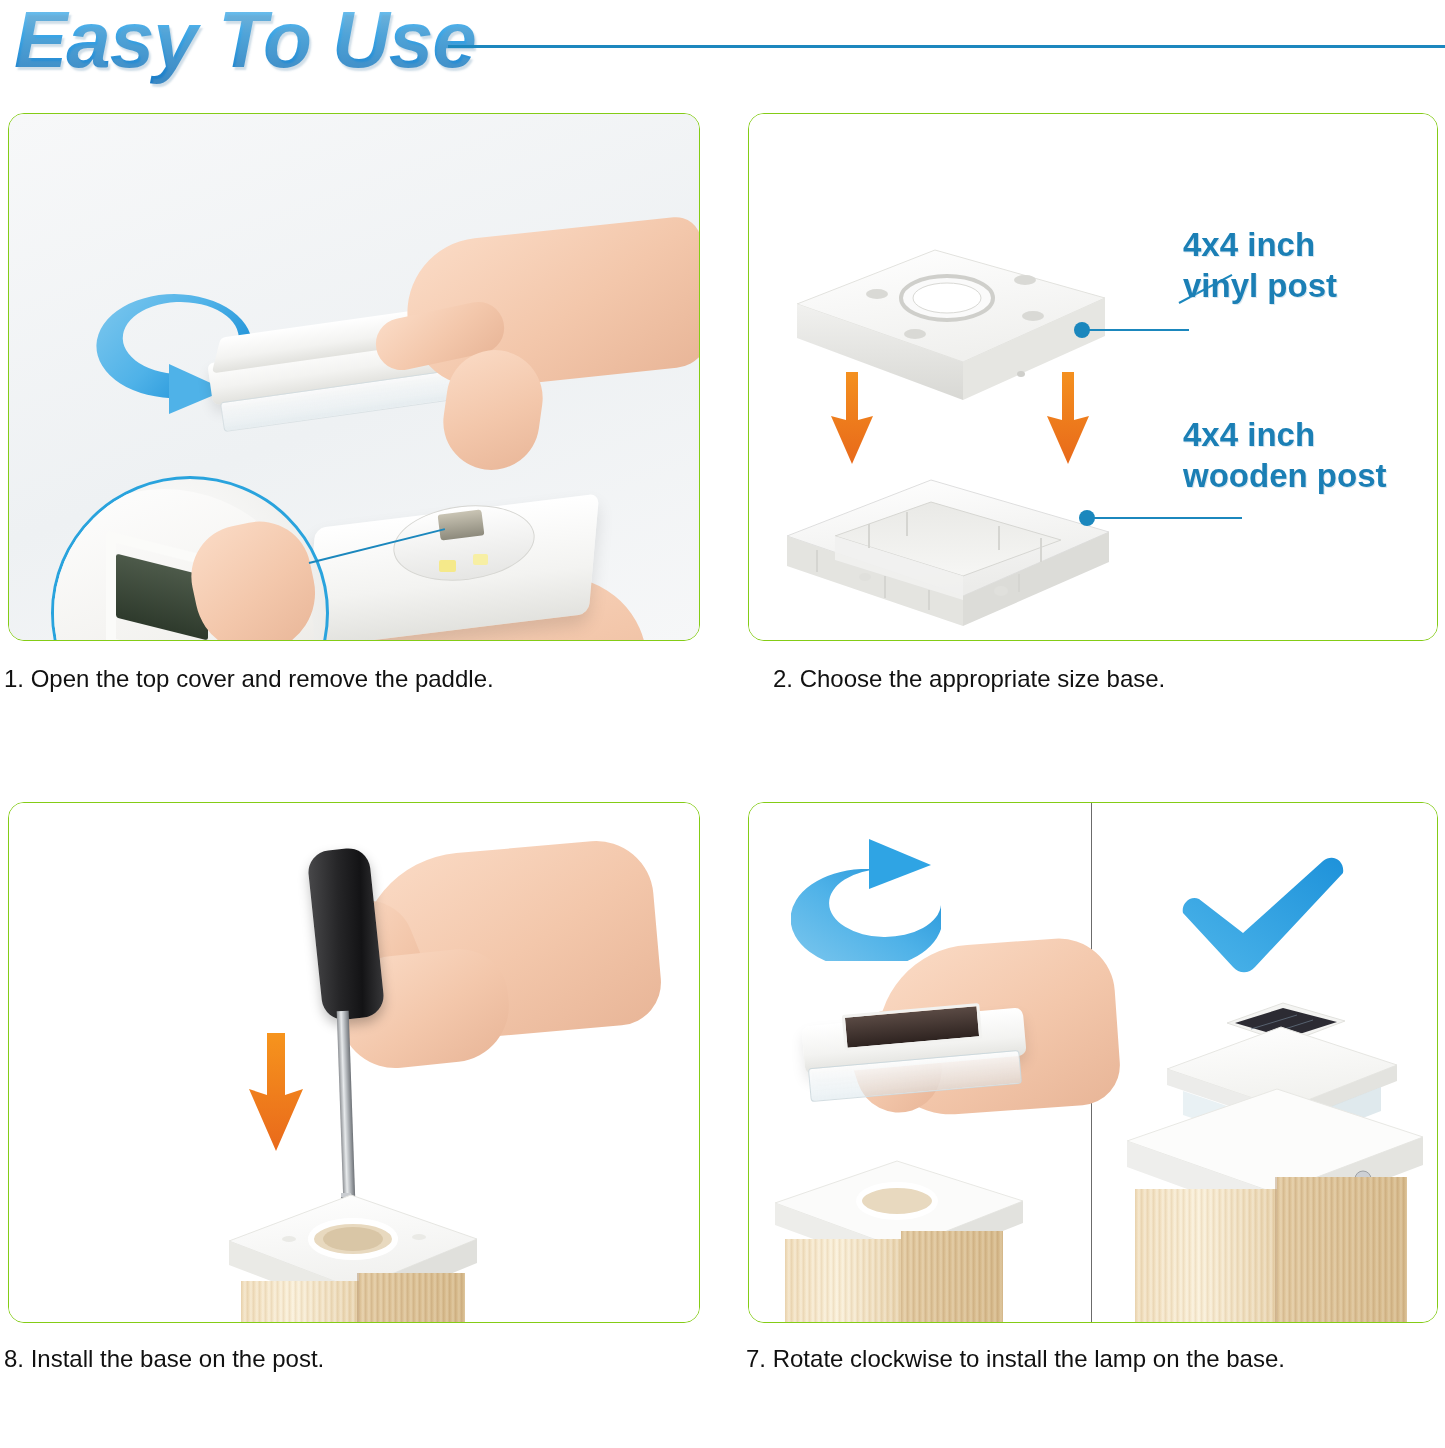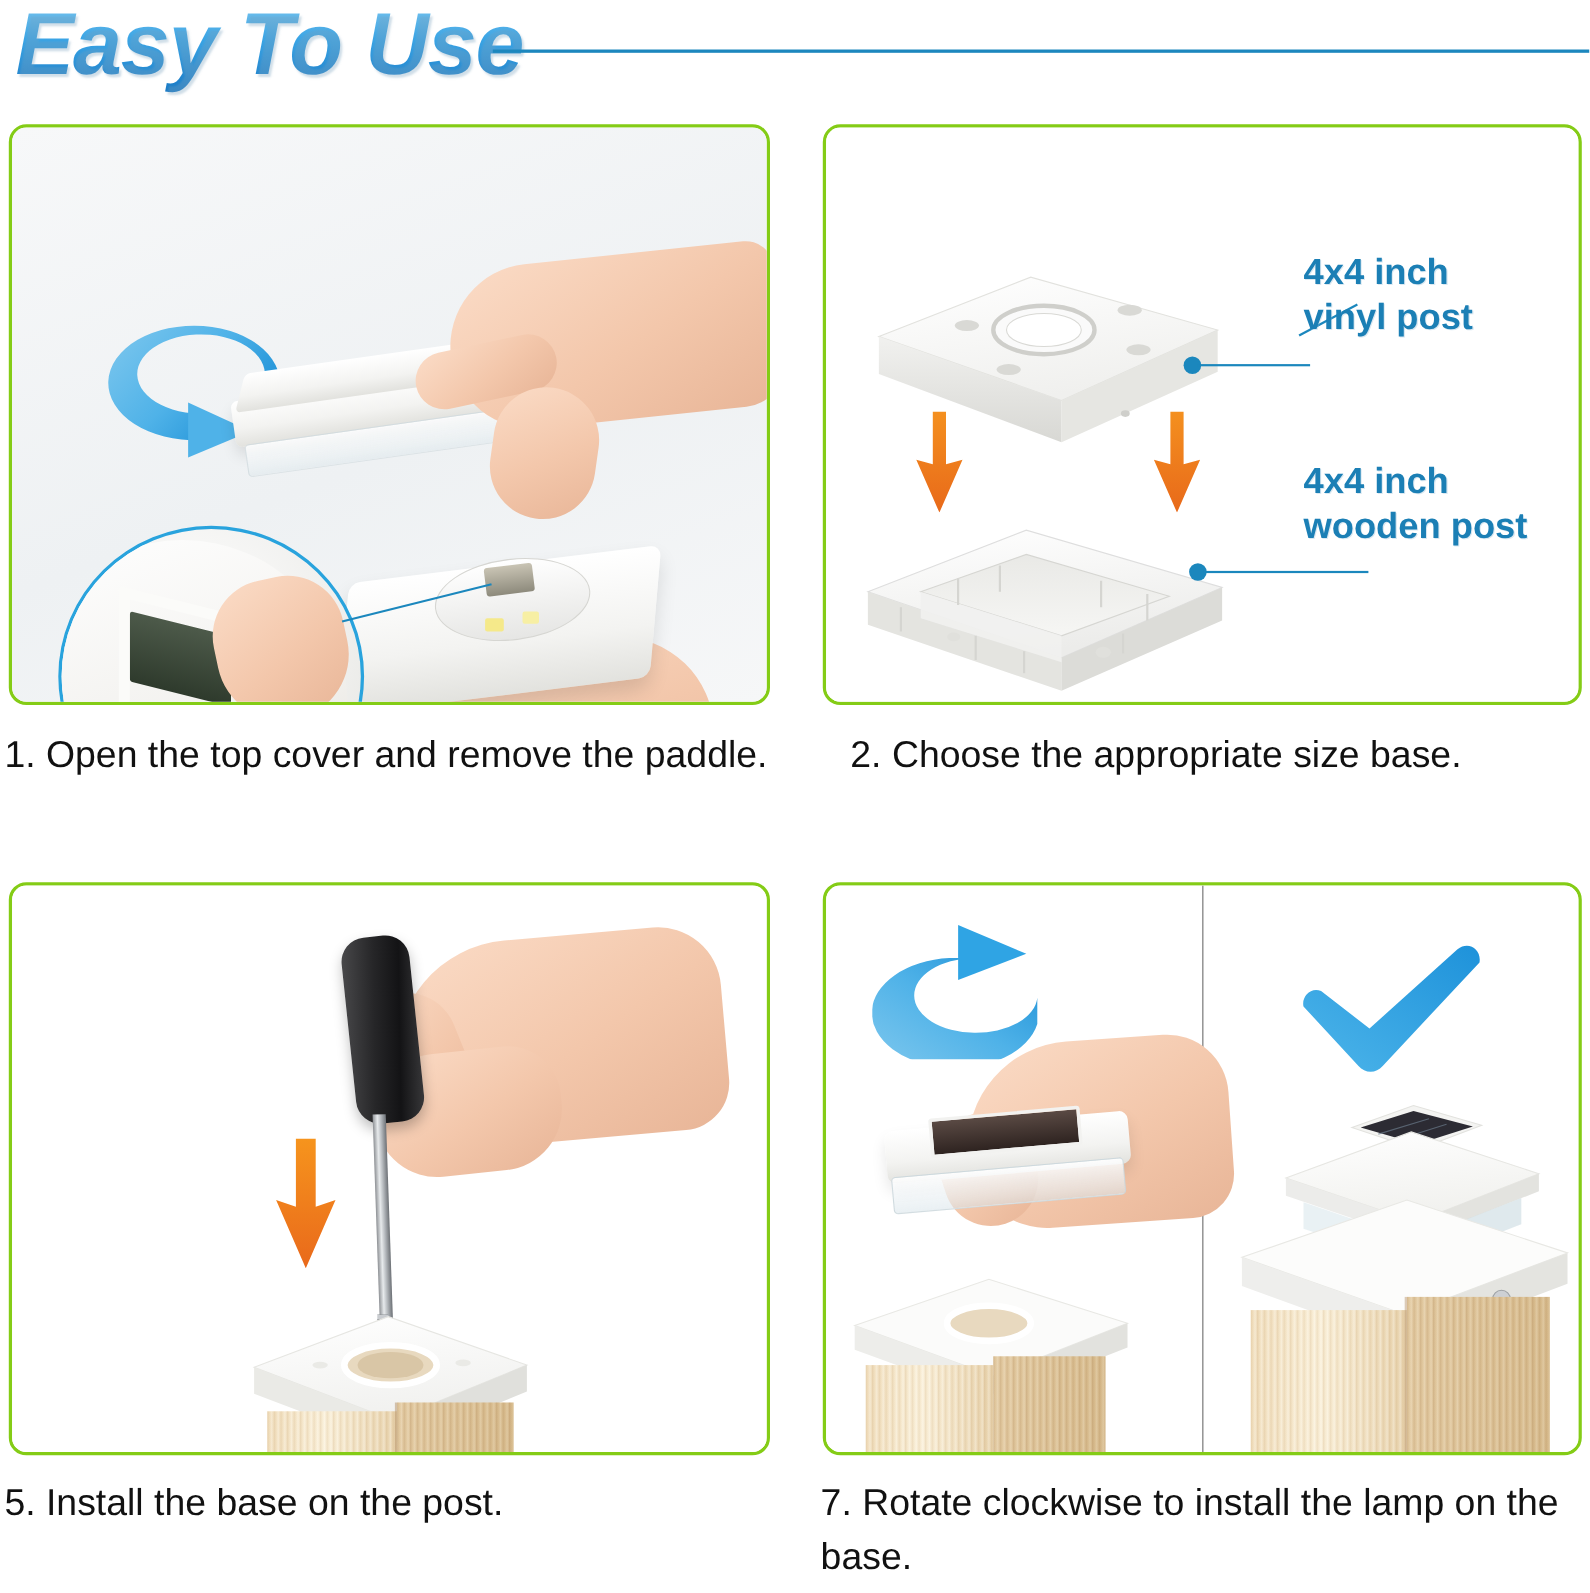--- a/index.html
+++ b/index.html
@@ -28,34 +28,34 @@
     white-space:nowrap;
   }
   .title-rule{
     position:absolute; left:448px; top:45px; width:997px; height:3px;
     background:#1c87be;
   }
 
   
   .panel{
     position:absolute;
-    border:3px solid #84cc16;
+    border:1px solid #84cc16;
     border-radius:16px;
     background:#fefefe;
     overflow:hidden;
     box-sizing:border-box;
   }
   #panel1{ left:8px;  top:113px; width:692px;  height:528px; }
   #panel2{ left:748px;top:113px; width:690px;  height:528px; }
   #panel3{ left:8px;  top:802px; width:692px;  height:521px; }
   #panel4{ left:748px;top:802px; width:690px;  height:521px; }
 
   .caption{
     position:absolute;
-    font-size:34px; color:#111; line-height:1.45;
+    font-size:24px; color:#111; line-height:1.45;
     font-family:"Liberation Sans", sans-serif;
   }
   #cap1{ left:4px;   top:662px; width:700px; }
   #cap2{ left:746px; top:662px; width:700px;margin-left:27px; }
   #cap3{ left:4px;   top:1342px;width:700px; }
   #cap4{ left:746px; top:1342px;width:700px; }
 
   
   .studio{
     position:absolute; inset:0;
@@ -421,14 +421,14 @@
     <circle cx="248" cy="98" r="8" fill="#cdd0d4" stroke="#9da1a5"></circle>
   </svg>
 
   <div class="wood" style="left:386px;top:386px;width:142px;height:136px;"></div>
   <div class="wood-right" style="left:528px;top:374px;width:130px;height:148px;"></div>
   <div style="position:absolute;left:526px;top:374px;width:2px;height:148px;background:rgba(170,130,85,.4);"></div>
 </div>
 
 <div class="caption" id="cap1">1. Open the top cover and remove the paddle.</div>
 <div class="caption" id="cap2">2. Choose the appropriate size base.</div>
-<div class="caption" id="cap3">5. Install the base on the post.</div>
+<div class="caption" id="cap3">8. Install the base on the post.</div>
 <div class="caption" id="cap4">7. Rotate clockwise to install the lamp on the base.</div>
 
 </body></html>

